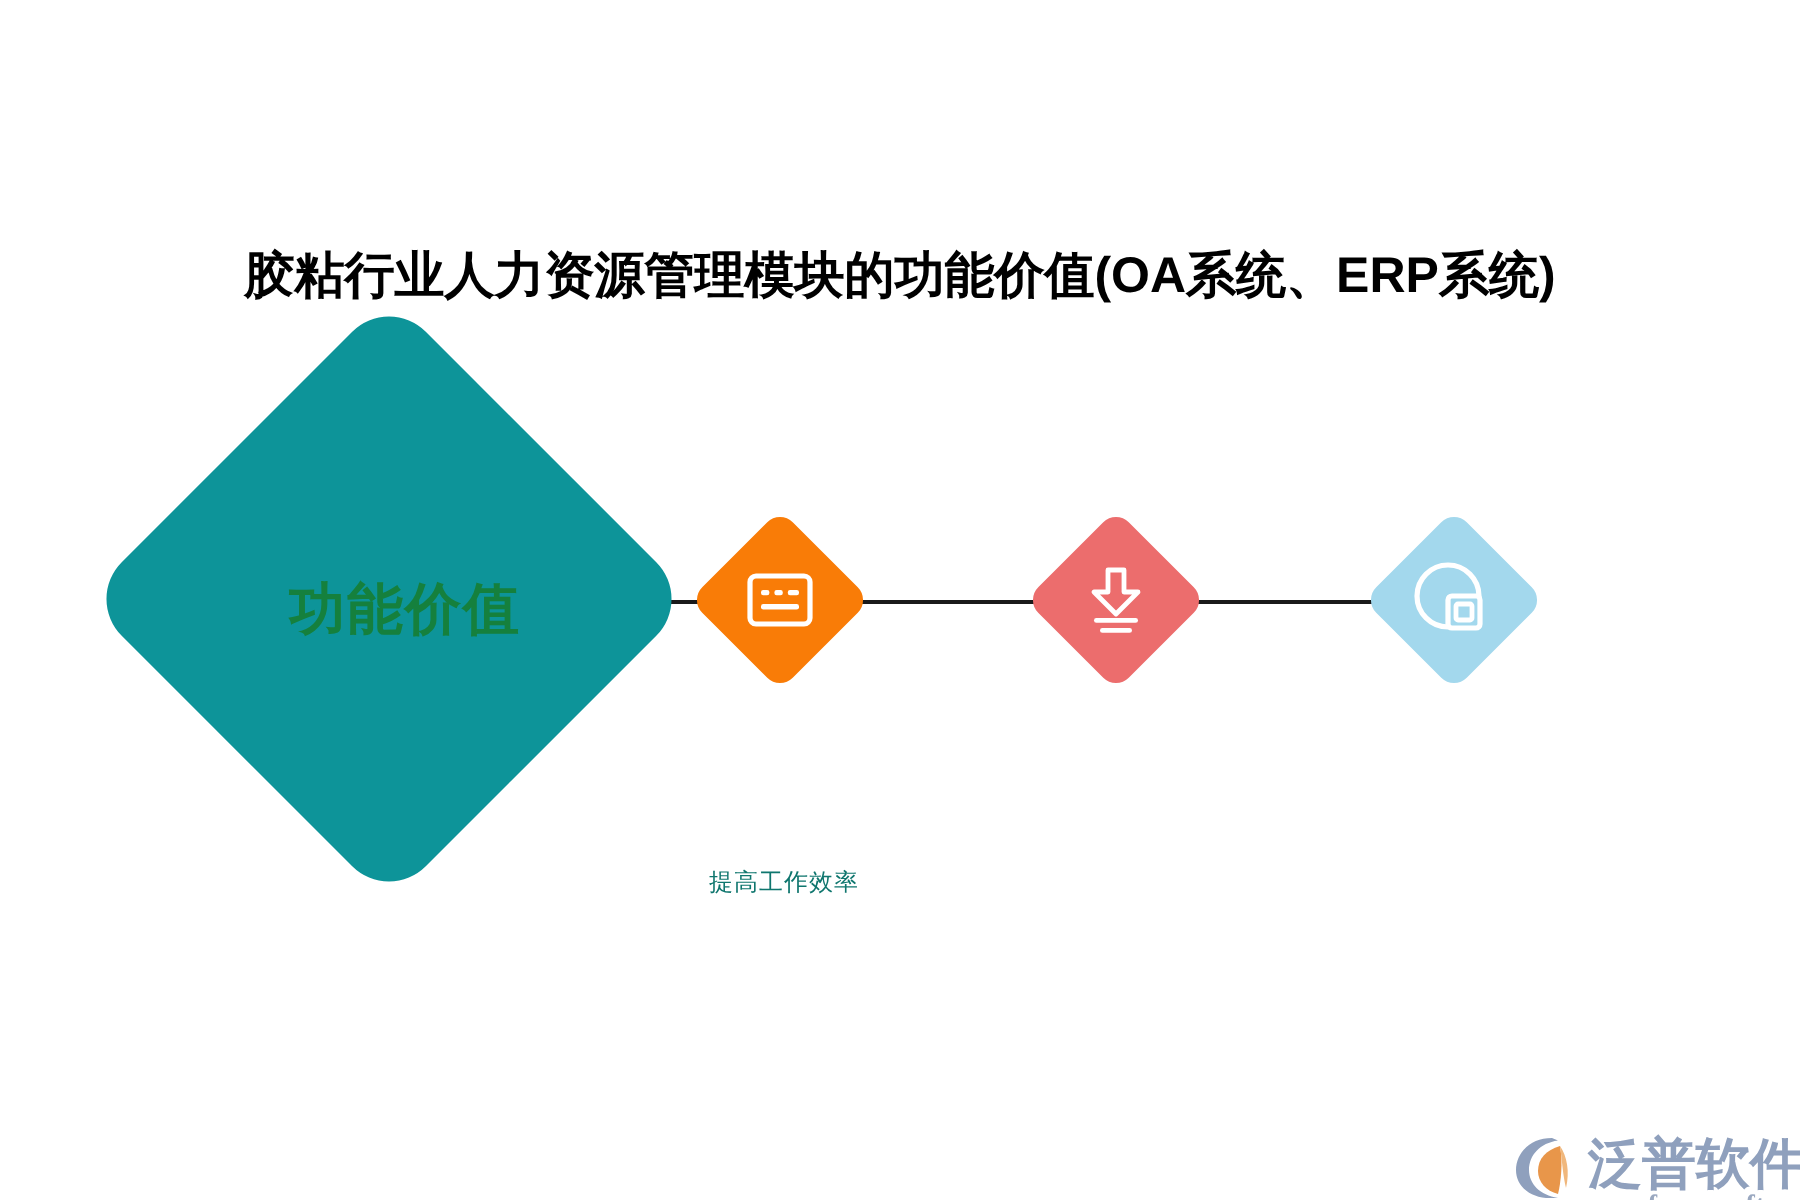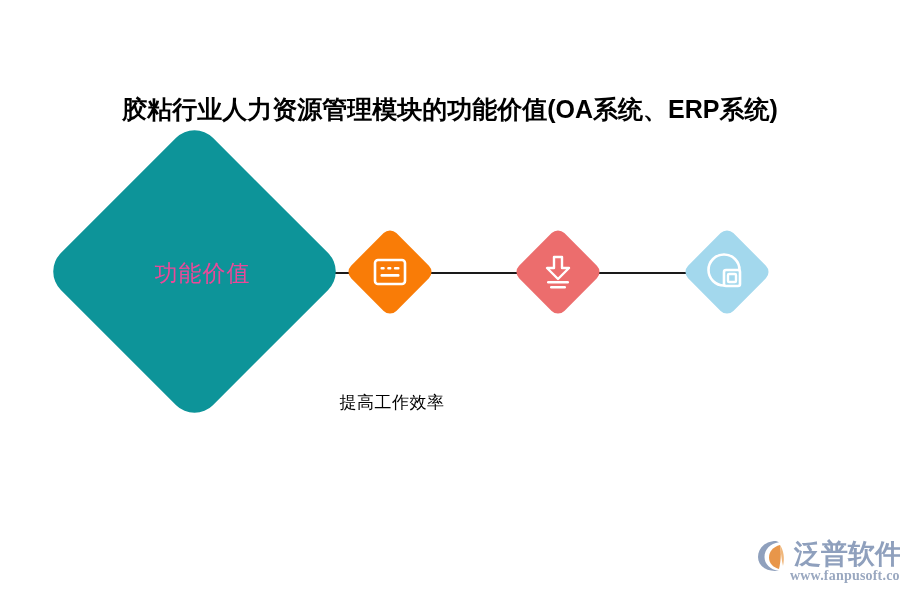--- a/index.html
+++ b/index.html
@@ -12,20 +12,21 @@
     background: #ffffff;
     font-family: "Liberation Sans", "DejaVu Sans", sans-serif;
     overflow: hidden;
     position: relative;
   }
 
   #canvas {
     position: relative;
     width: 900px;
     height: 448px;
+    margin-top: 28px;
   }
 
   
   .title {
     position: absolute;
     left: 0;
     top: 93px;
     width: 900px;
     text-align: center;
     font-size: 25px;
@@ -55,23 +56,23 @@
     background: #0d9499;
     border-radius: 26px;
     transform: rotate(45deg);
   }
   .main-diamond-label {
     position: absolute;
     left: 60px;
     top: 258px;
     width: 285px;
     text-align: center;
-    font-size: 23px;
-    font-weight: normal;
-    color: #ec4899;
+    font-size: 28px;
+    font-weight: bold;
+    color: #15803d;
     letter-spacing: 1px;
   }
 
   
   .node {
     position: absolute;
     top: 227px;
     width: 90px;
     height: 90px;
   }
@@ -96,25 +97,25 @@
   }
   .node-1 { left: 345px; }
   .node-2 { left: 513px; }
   .node-3 { left: 682px; }
   .node-1 .shape { background: #f97c07; }
   .node-2 .shape { background: #ec6d6d; }
 
   
   .caption {
     position: absolute;
-    top: 391px;
+    top: 405px;
     width: 180px;
     text-align: center;
-    font-size: 17px;
-    color: #000000;
+    font-size: 12px;
+    color: #0f766e;
     letter-spacing: 0.5px;
   }
   .cap-1 { left: 302px; }
   .cap-2 { left: 473px; }
   .cap-3 { left: 642px; }
 
   
   .logo {
     position: absolute;
     left: 756px;

